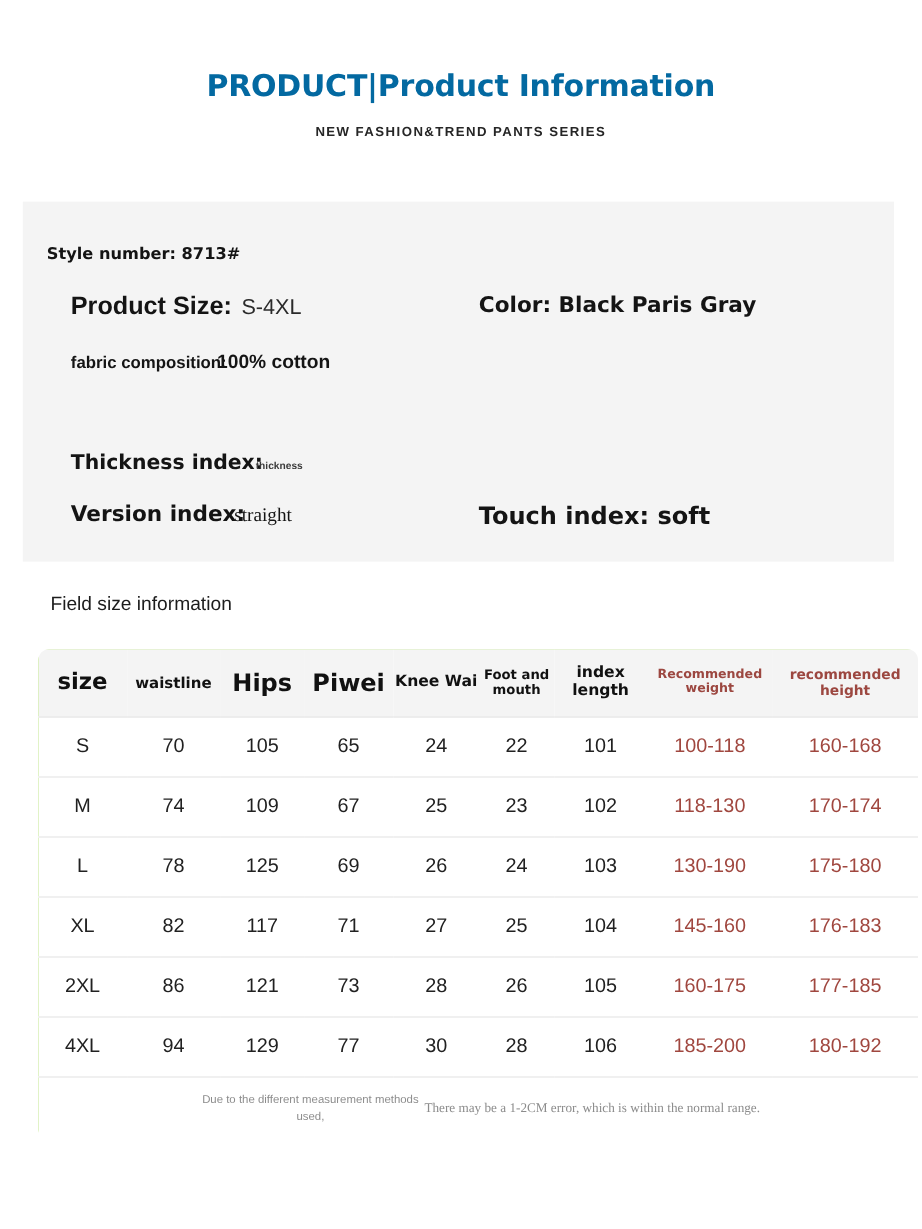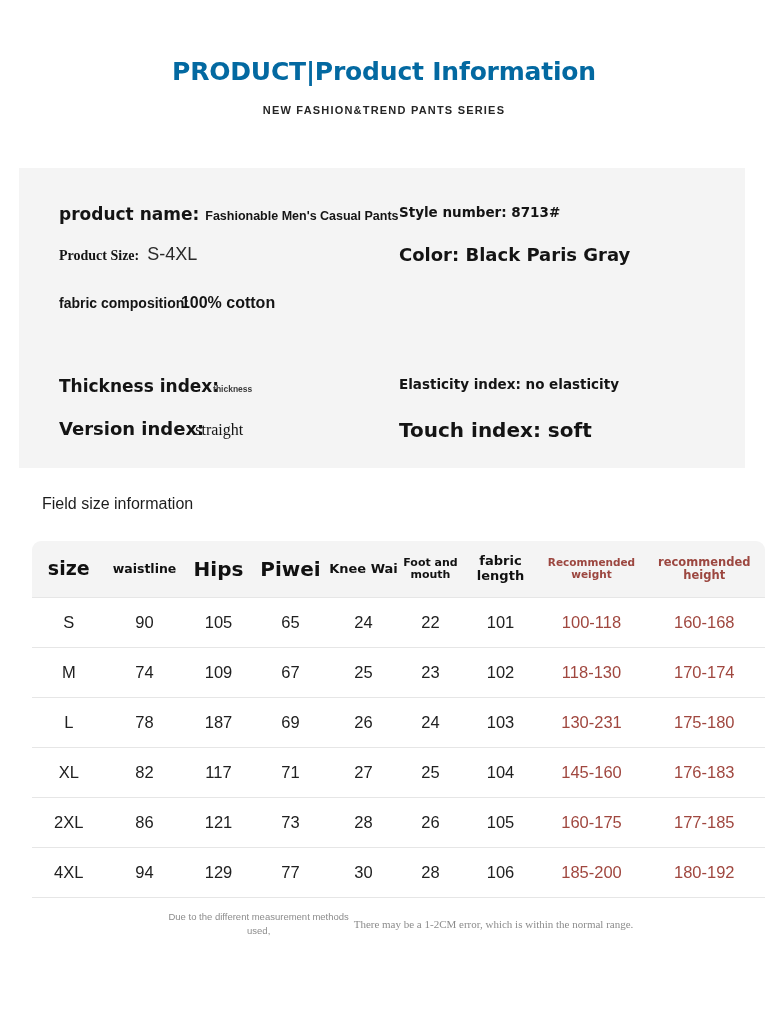--- a/index.html
+++ b/index.html
@@ -70,21 +70,21 @@
     white-space: nowrap;
   }
 
   
   .r1 { top: 36px; }
   .r1 .lbl { font-size: 17px; font-weight: 700; font-family:"DejaVu Sans", sans-serif;}
   .r1 .val { font-size: 12.5px; font-weight: 600; margin-left: 6px; }
   .r1 .rlbl { font-size: 13.5px; font-weight: 600; }
 
   .r2 { top: 76px; }
-  .r2 .lbl { font-size: 14px; font-weight: 700; font-family:Liberation Serif, serif;}
+  .r2 .lbl { font-size: 21px; font-weight: 700; font-family:Liberation Sans, sans-serif;}
   .r2 .val { font-size: 18px; font-weight: 400; margin-left: 8px; color:#2a2a2a; }
   .r2 .rlbl { font-size: 18px; font-weight: 700; font-family:"DejaVu Sans", sans-serif;}
 
   .r3 { top: 126px; }
   .r3 .lbl { font-size: 14px; font-weight: 600; }
   .r3 .val { font-size: 16px; font-weight: 600; margin-left: -8px; }
 
   .r4 { top: 208px; }
   .r4 .lbl { font-size: 17px; font-weight: 700; font-family:"DejaVu Sans", sans-serif;}
   .r4 .val { font-size: 8.5px; font-weight: 600; margin-left: -6px; color:#3a3a3a; }
@@ -200,24 +200,20 @@
 <body>
 
 <div class="header">
   <div class="main-title">PRODUCT|Product Information</div>
   <div class="sub-title">NEW FASHION&amp;TREND PANTS SERIES</div>
 </div>
 
 <div class="spec-panel">
 
   <div class="spec-row r1">
-    <div class="spec-col left">
-      <span class="lbl">product name:</span>
-      <span class="val">Fashionable Men's Casual Pants</span>
-    </div>
     <div class="spec-col right">
       <span class="rlbl lbl">Style number: 8713#</span>
     </div>
   </div>
 
   <div class="spec-row r2">
     <div class="spec-col left">
       <span class="lbl">Product Size:</span>
       <span class="val">S-4XL</span>
     </div>
@@ -231,23 +227,20 @@
       <span class="lbl">fabric composition:</span>
       <span class="val">100% cotton</span>
     </div>
     <div class="spec-col right"></div>
   </div>
 
   <div class="spec-row r4">
     <div class="spec-col left">
       <span class="lbl">Thickness index:</span>
       <span class="val">thickness</span>
-    </div>
-    <div class="spec-col right">
-      <span class="rlbl lbl">Elasticity index: no elasticity</span>
     </div>
   </div>
 
   <div class="spec-row r5">
     <div class="spec-col left">
       <span class="lbl">Version index:</span>
       <span class="val">straight</span>
     </div>
     <div class="spec-col right">
       <span class="rlbl lbl">Touch index: soft</span>
@@ -273,29 +266,29 @@
     </colgroup>
     <thead>
       <tr>
         <th class="h-size">size</th>
         <th class="h-small">waistline</th>
         <th class="h-big">Hips</th>
         <th class="h-big">Piwei</th>
         <th class="h-mid">Knee Wai</th>
         <th class="h-tiny" style="white-space:pre-line">Foot and
 mouth</th>
-        <th class="h-mid">fabric length</th>
+        <th class="h-mid">index length</th>
         <th class="h-red">Recommended weight</th>
         <th class="h-red-b">recommended height</th>
       </tr>
     </thead>
     <tbody id="size-table-body">
         <tr>
           <td>S</td>
-          <td>90</td>
+          <td>70</td>
           <td>105</td>
           <td>65</td>
           <td>24</td>
           <td>22</td>
           <td>101</td>
           <td class="accent">100-118</td>
           <td class="accent">160-168</td>
         </tr>
         <tr>
           <td>M</td>
@@ -304,26 +297,26 @@
           <td>67</td>
           <td>25</td>
           <td>23</td>
           <td>102</td>
           <td class="accent">118-130</td>
           <td class="accent">170-174</td>
         </tr>
         <tr>
           <td>L</td>
           <td>78</td>
-          <td>187</td>
+          <td>125</td>
           <td>69</td>
           <td>26</td>
           <td>24</td>
           <td>103</td>
-          <td class="accent">130-231</td>
+          <td class="accent">130-190</td>
           <td class="accent">175-180</td>
         </tr>
         <tr>
           <td>XL</td>
           <td>82</td>
           <td>117</td>
           <td>71</td>
           <td>27</td>
           <td>25</td>
           <td>104</td>

